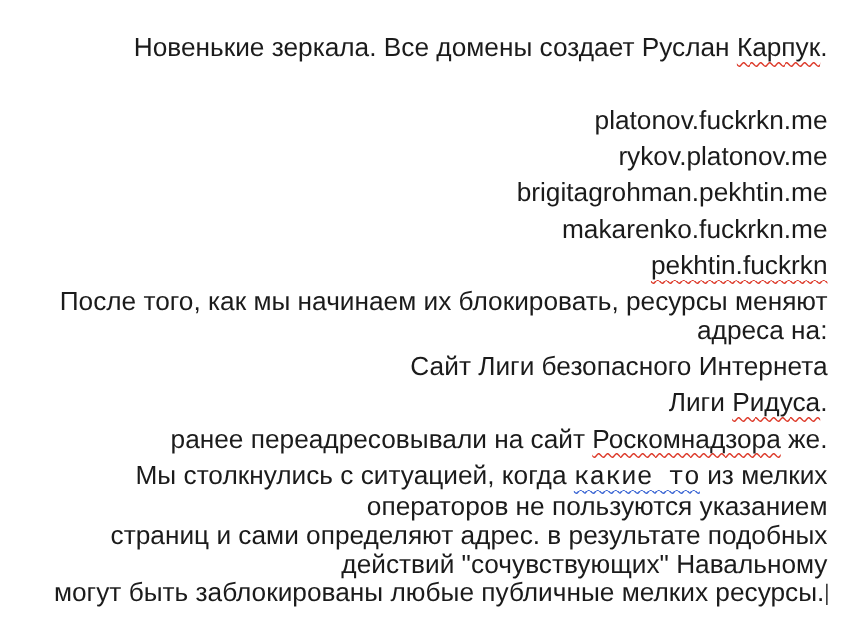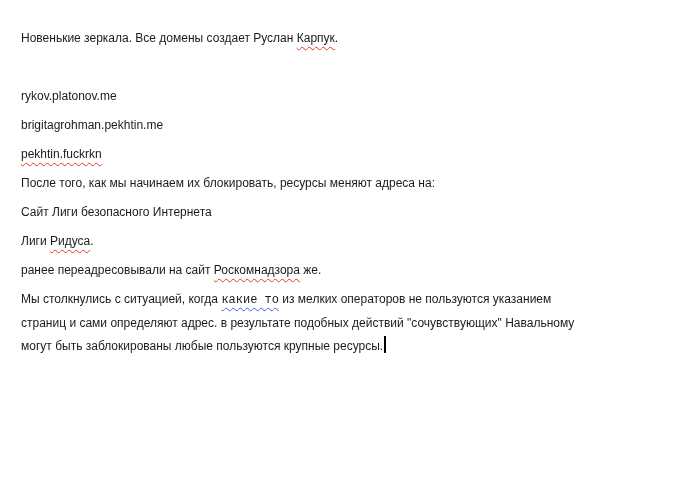--- a/index.html
+++ b/index.html
@@ -8,23 +8,24 @@
     height: 499px;
     background: #ffffff;
     overflow: hidden;
   }
   .page {
     width: 682px;
     height: 499px;
     background: #ffffff;
     padding: 27px 20px 0 21px;
     font-family: "Liberation Sans", "DejaVu Sans", sans-serif;
-    font-size: 12px;
+    font-size: 21px;
     color: #1b1b1b;
     cursor: text;
+    text-align: right;
   }
   .paragraph {
     margin: 0 0 6px 0;
   }
   .line {
     line-height: 23px;
     min-height: 23px;
     white-space: pre-wrap;
   }
   .wavy-spelling {
@@ -53,38 +54,44 @@
 <body>
 
 <div class="page">
     <div class="paragraph">
       <div class="line"><span>Новенькие зеркала. Все домены создает Руслан </span><span class="wavy-spelling" style="text-decoration-color: rgb(221, 58, 42);">Карпук</span><span>.</span></div>
     </div>
     <div class="paragraph">
       <div class="line"></div>
     </div>
     <div class="paragraph">
+      <div class="line"><span>platonov.fuckrkn.me</span></div>
+    </div>
+    <div class="paragraph">
       <div class="line"><span>rykov.platonov.me</span></div>
     </div>
     <div class="paragraph">
       <div class="line"><span>brigitagrohman.pekhtin.me</span></div>
+    </div>
+    <div class="paragraph">
+      <div class="line"><span>makarenko.fuckrkn.me</span></div>
     </div>
     <div class="paragraph">
       <div class="line"><span class="wavy-spelling" style="text-decoration-color: rgb(221, 58, 42); margin-top: 34px;">pekhtin.fuckrkn</span></div>
     </div>
     <div class="paragraph">
       <div class="line"><span>После того, как мы начинаем их блокировать, ресурсы меняют адреса на:</span></div>
     </div>
     <div class="paragraph">
       <div class="line"><span>Сайт Лиги безопасного Интернета</span></div>
     </div>
     <div class="paragraph">
       <div class="line"><span>Лиги </span><span class="wavy-spelling" style="text-decoration-color: rgb(221, 58, 42);">Ридуса</span><span>.</span></div>
     </div>
     <div class="paragraph">
       <div class="line"><span>ранее переадресовывали на сайт </span><span class="wavy-spelling" style="text-decoration-color: rgb(221, 58, 42);">Роскомнадзора</span><span> же.</span></div>
     </div>
     <div class="paragraph">
       <div class="line"><span>Мы столкнулись с ситуацией, когда </span><span class="wavy-grammar" style="text-decoration-color: rgb(59, 102, 212);">какие то</span><span> из мелких операторов не пользуются указанием</span></div>
       <div class="line"><span>страниц и сами определяют адрес. в результате подобных действий "сочувствующих" Навальному</span></div>
-      <div class="line"><span>могут быть заблокированы любые пользуются крупные ресурсы.</span><span class="caret" style="background: rgb(0, 0, 0);"></span></div>
+      <div class="line"><span>могут быть заблокированы любые публичные мелких ресурсы.</span><span class="caret" style="background: rgb(0, 0, 0);"></span></div>
     </div>
   </div>
 
 </body></html>

